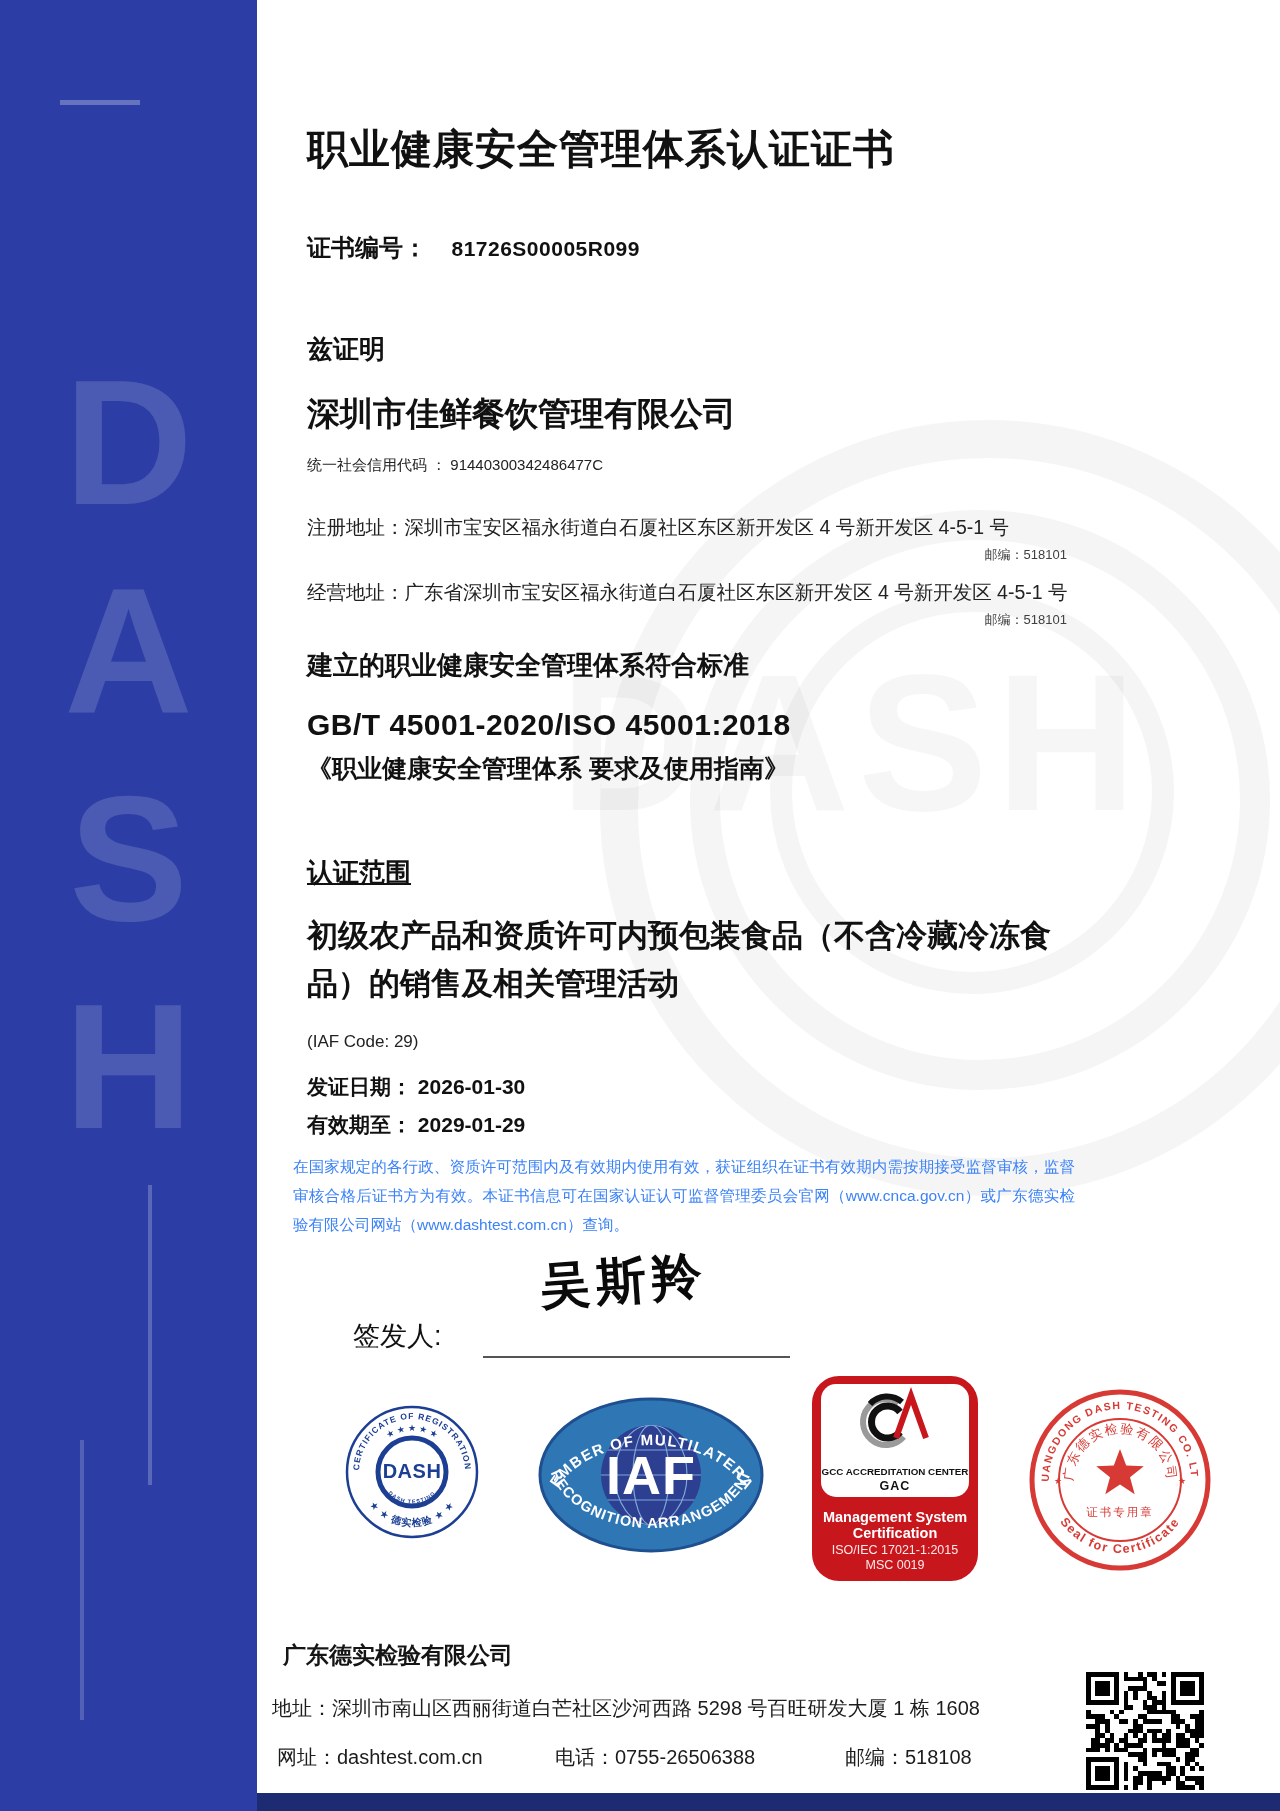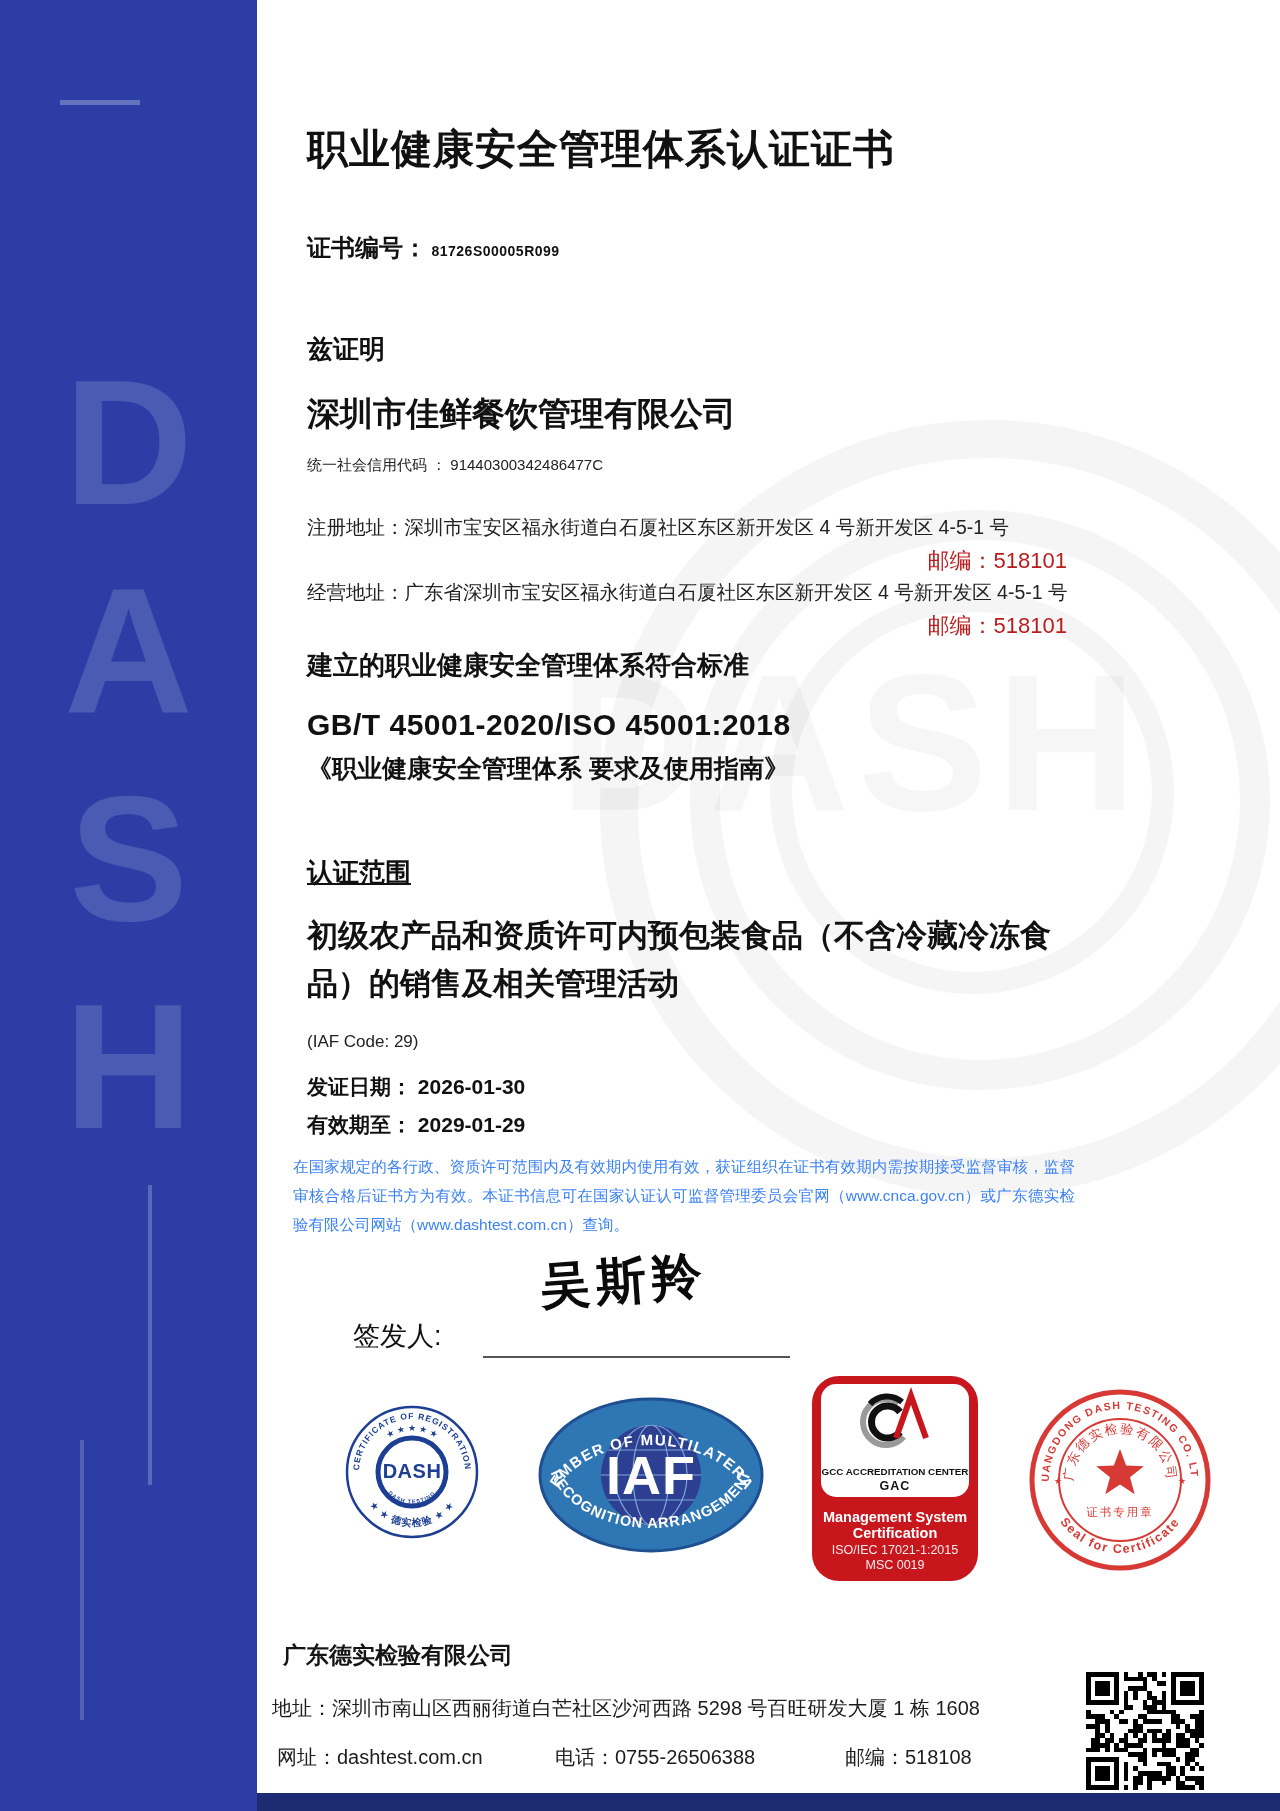--- a/index.html
+++ b/index.html
@@ -24,27 +24,27 @@
   .wm-r1{left:600px;top:420px;width:700px;height:700px;border-width:38px;}
   .wm-r2{left:690px;top:510px;width:520px;height:520px;border-width:30px;}
   .wm-r3{left:770px;top:590px;width:360px;height:360px;border-width:22px;}
   .wm-text{position:absolute;left:560px;top:630px;font-size:195px;font-weight:900;
     color:rgba(0,0,0,.035);letter-spacing:8px;}
   
   .abs{position:absolute;}
   .title{left:307px;top:122px;font-size:41px;font-weight:bold;letter-spacing:1px;}
   .certno{left:307px;top:232px;}
   .certno .lbl{font-size:24px;font-weight:bold;}
-  .certno .val{font-size:14px;font-weight:bold;letter-spacing:.5px;}
+  .certno .val{font-size:21px;font-weight:bold;letter-spacing:.5px;margin-left:20px;}
   .declare{left:307px;top:332px;font-size:26px;font-weight:bold;}
   .company{left:307px;top:392px;font-size:33px;font-weight:bold;}
   .creditcode{left:307px;top:456px;font-size:15px;color:#222;}
   .addr{left:307px;width:762px;font-size:19.5px;color:#222;}
   .addr1{top:514px;}
-  .pc{left:307px;width:760px;text-align:right;font-size:22px;color:#b91c1c;}
+  .pc{left:307px;width:760px;text-align:right;font-size:13px;color:#404040;}
   .pc1{top:546px;}
   .addr2{top:579px;}
   .pc2{top:611px;}
   .std-head{left:307px;top:648px;font-size:26px;font-weight:bold;}
   .std-code{left:307px;top:708px;font-size:30px;font-weight:bold;letter-spacing:.5px;}
   .std-name{left:307px;top:752px;font-size:25px;font-weight:bold;}
   .scope-head{left:307px;top:855px;font-size:26px;font-weight:bold;text-decoration:underline;}
   .scope-text{left:307px;top:912px;width:770px;font-size:31px;font-weight:bold;line-height:1.55;}
   .iafcode{left:307px;top:1032px;font-size:17px;color:#222;}
   .dateline{left:307px;font-size:21px;font-weight:bold;}

